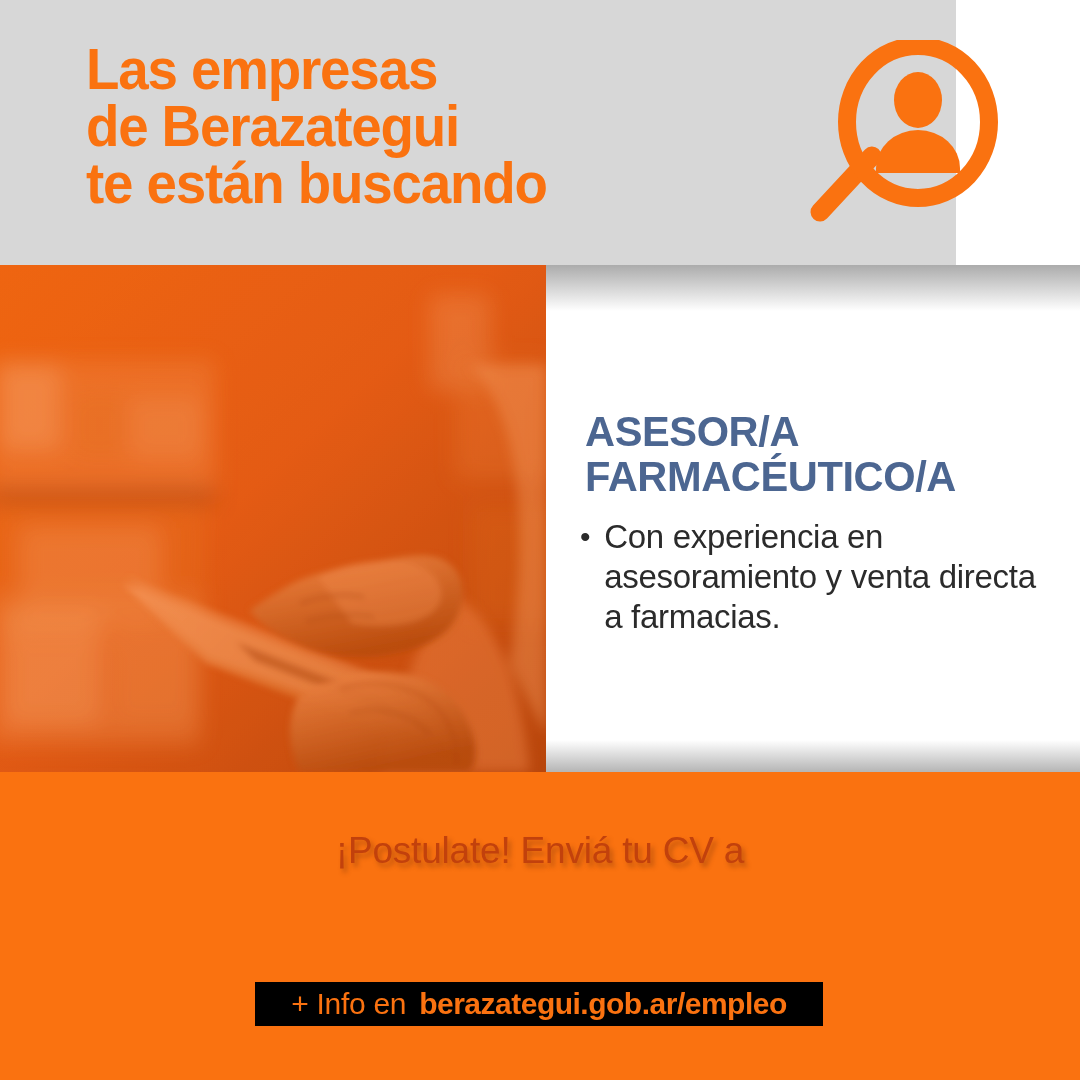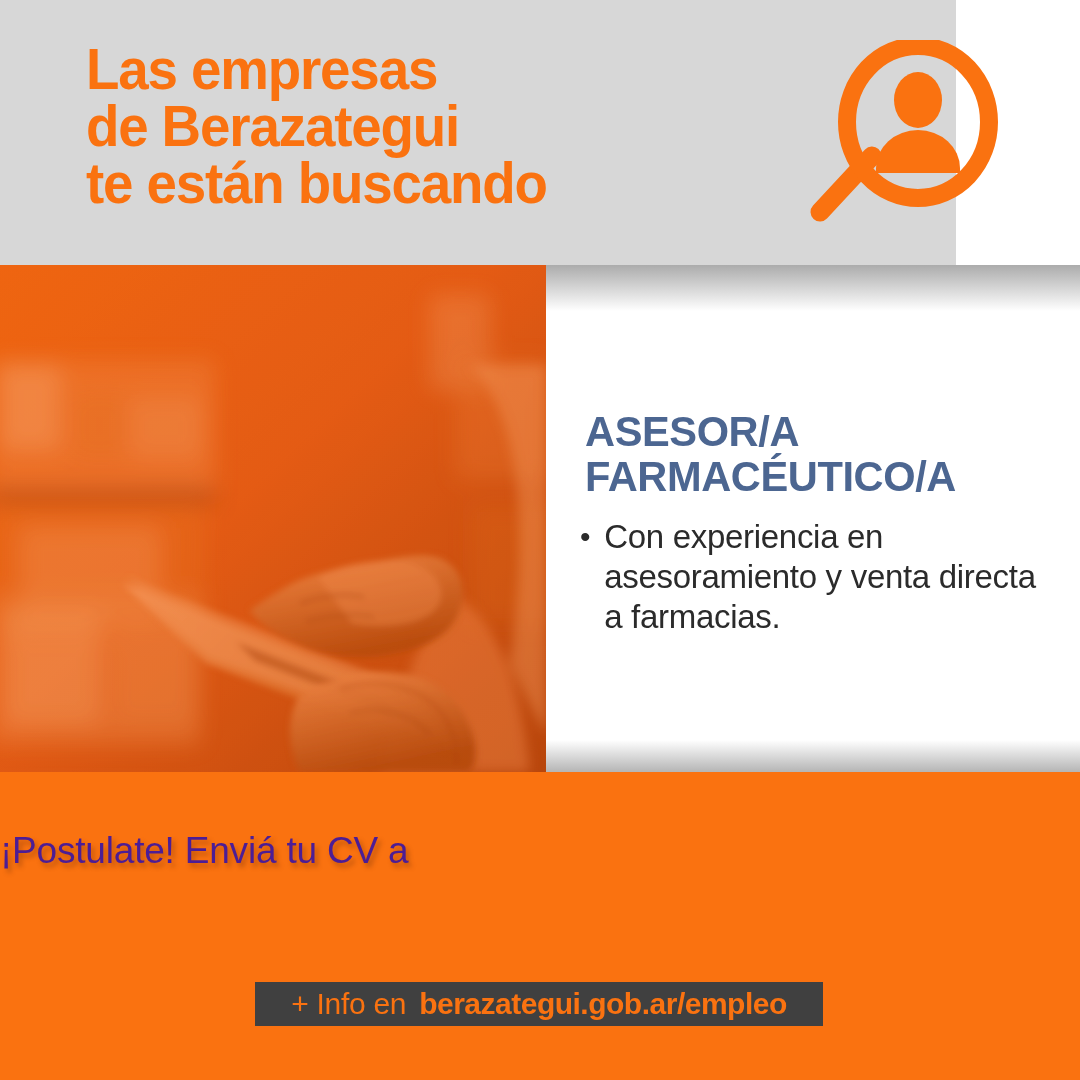--- a/index.html
+++ b/index.html
@@ -115,22 +115,22 @@
   .footer {
     position:absolute;
     left:0; top:772px;
     width:1080px; height:308px;
     background:#fa7210;
   }
   .cta {
     position:absolute;
     left:0; top:828px;
     width:1080px;
-    text-align:left;
-    color:#4c1d95;
+    text-align:center;
+    color:#c2410c;
   }
   .cta-line1 {
     font-size:37px;
     line-height:45px;
     letter-spacing:-0.2px;
     text-shadow:3px 4px 5px rgba(120,48,8,0.45);
   }
   .cta-email {
     font-size:40px;
     font-weight:bold;
@@ -142,21 +142,21 @@
     font-size:37px;
     line-height:48px;
     letter-spacing:-0.2px;
     text-shadow:3px 4px 5px rgba(120,48,8,0.45);
   }
 
   .info-box {
     position:absolute;
     left:255px; top:982px;
     width:568px; height:44px;
-    background:#404040;
+    background:#000000;
     display:flex;
     align-items:center;
     justify-content:center;
     gap:0px;
     white-space:nowrap;
   }
   .info-prefix {
     color:#fa7210;
     font-size:30px;
     line-height:30px;

